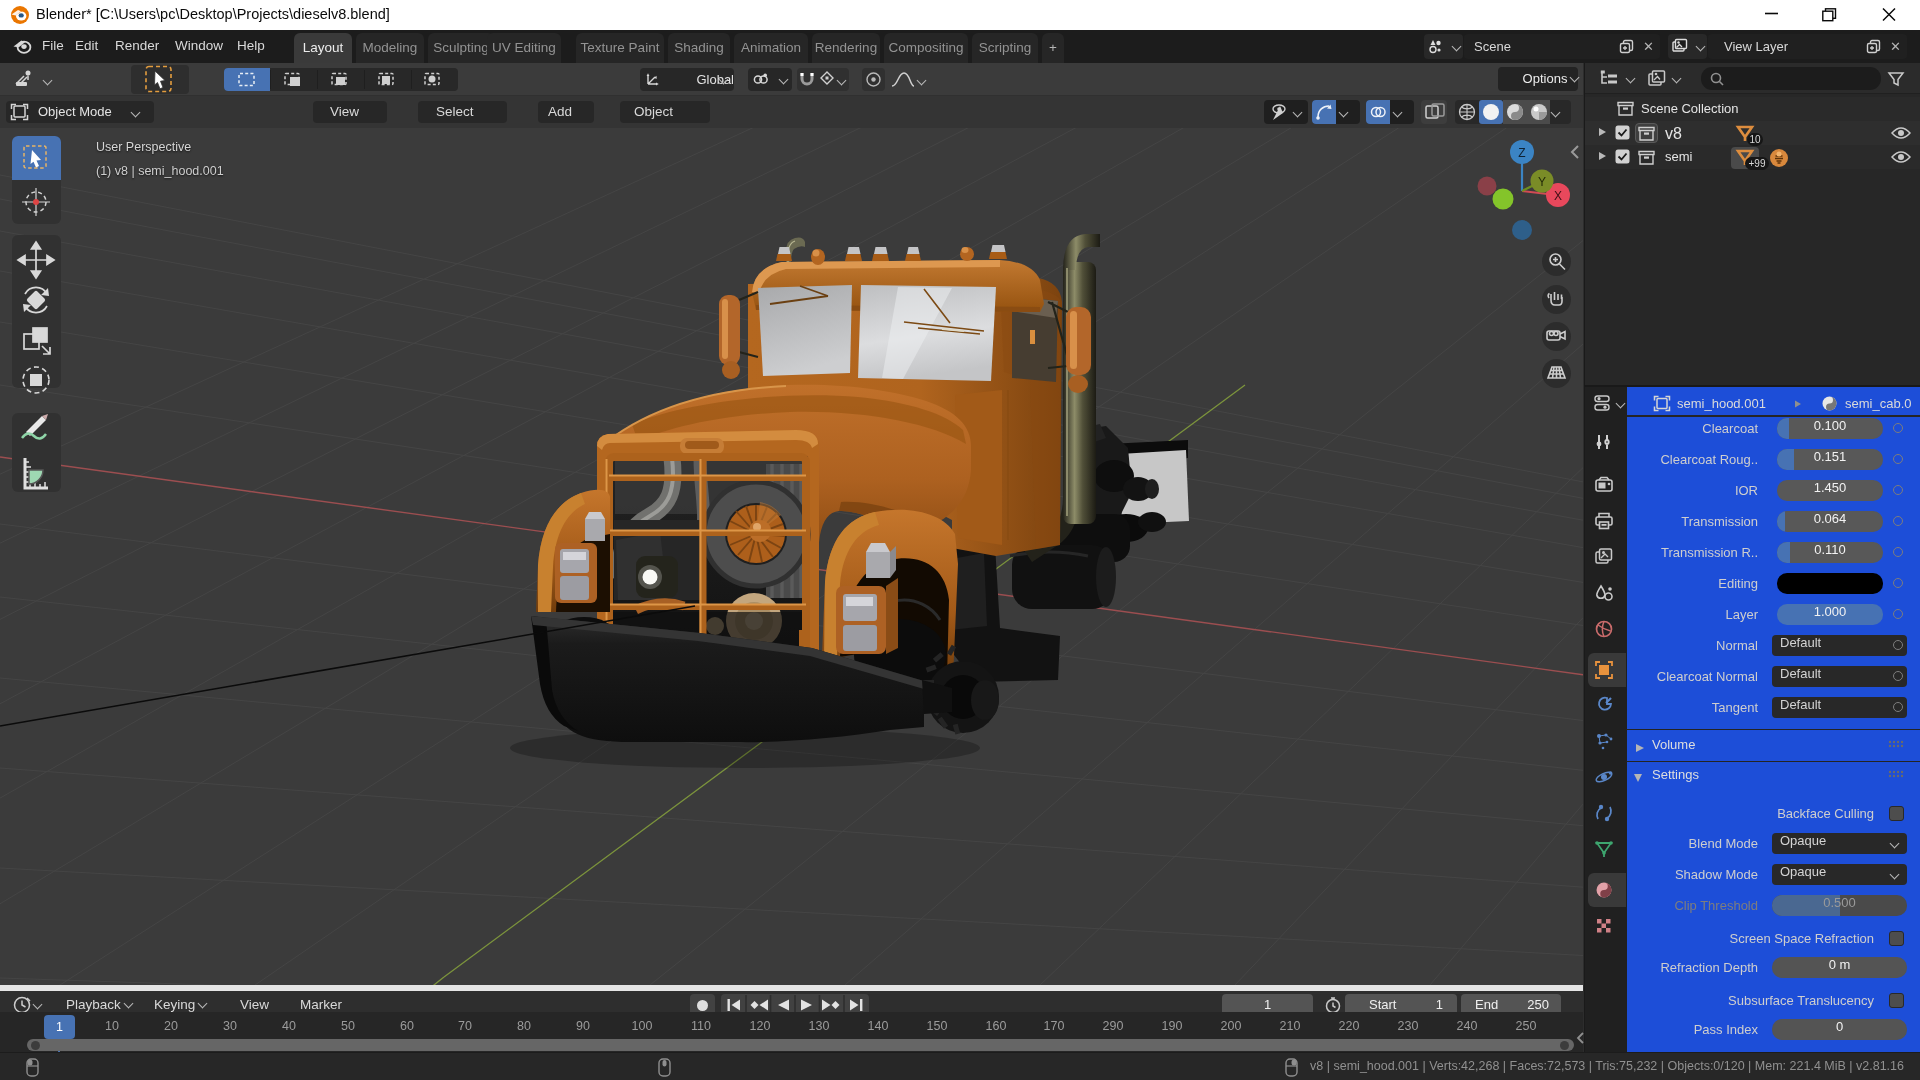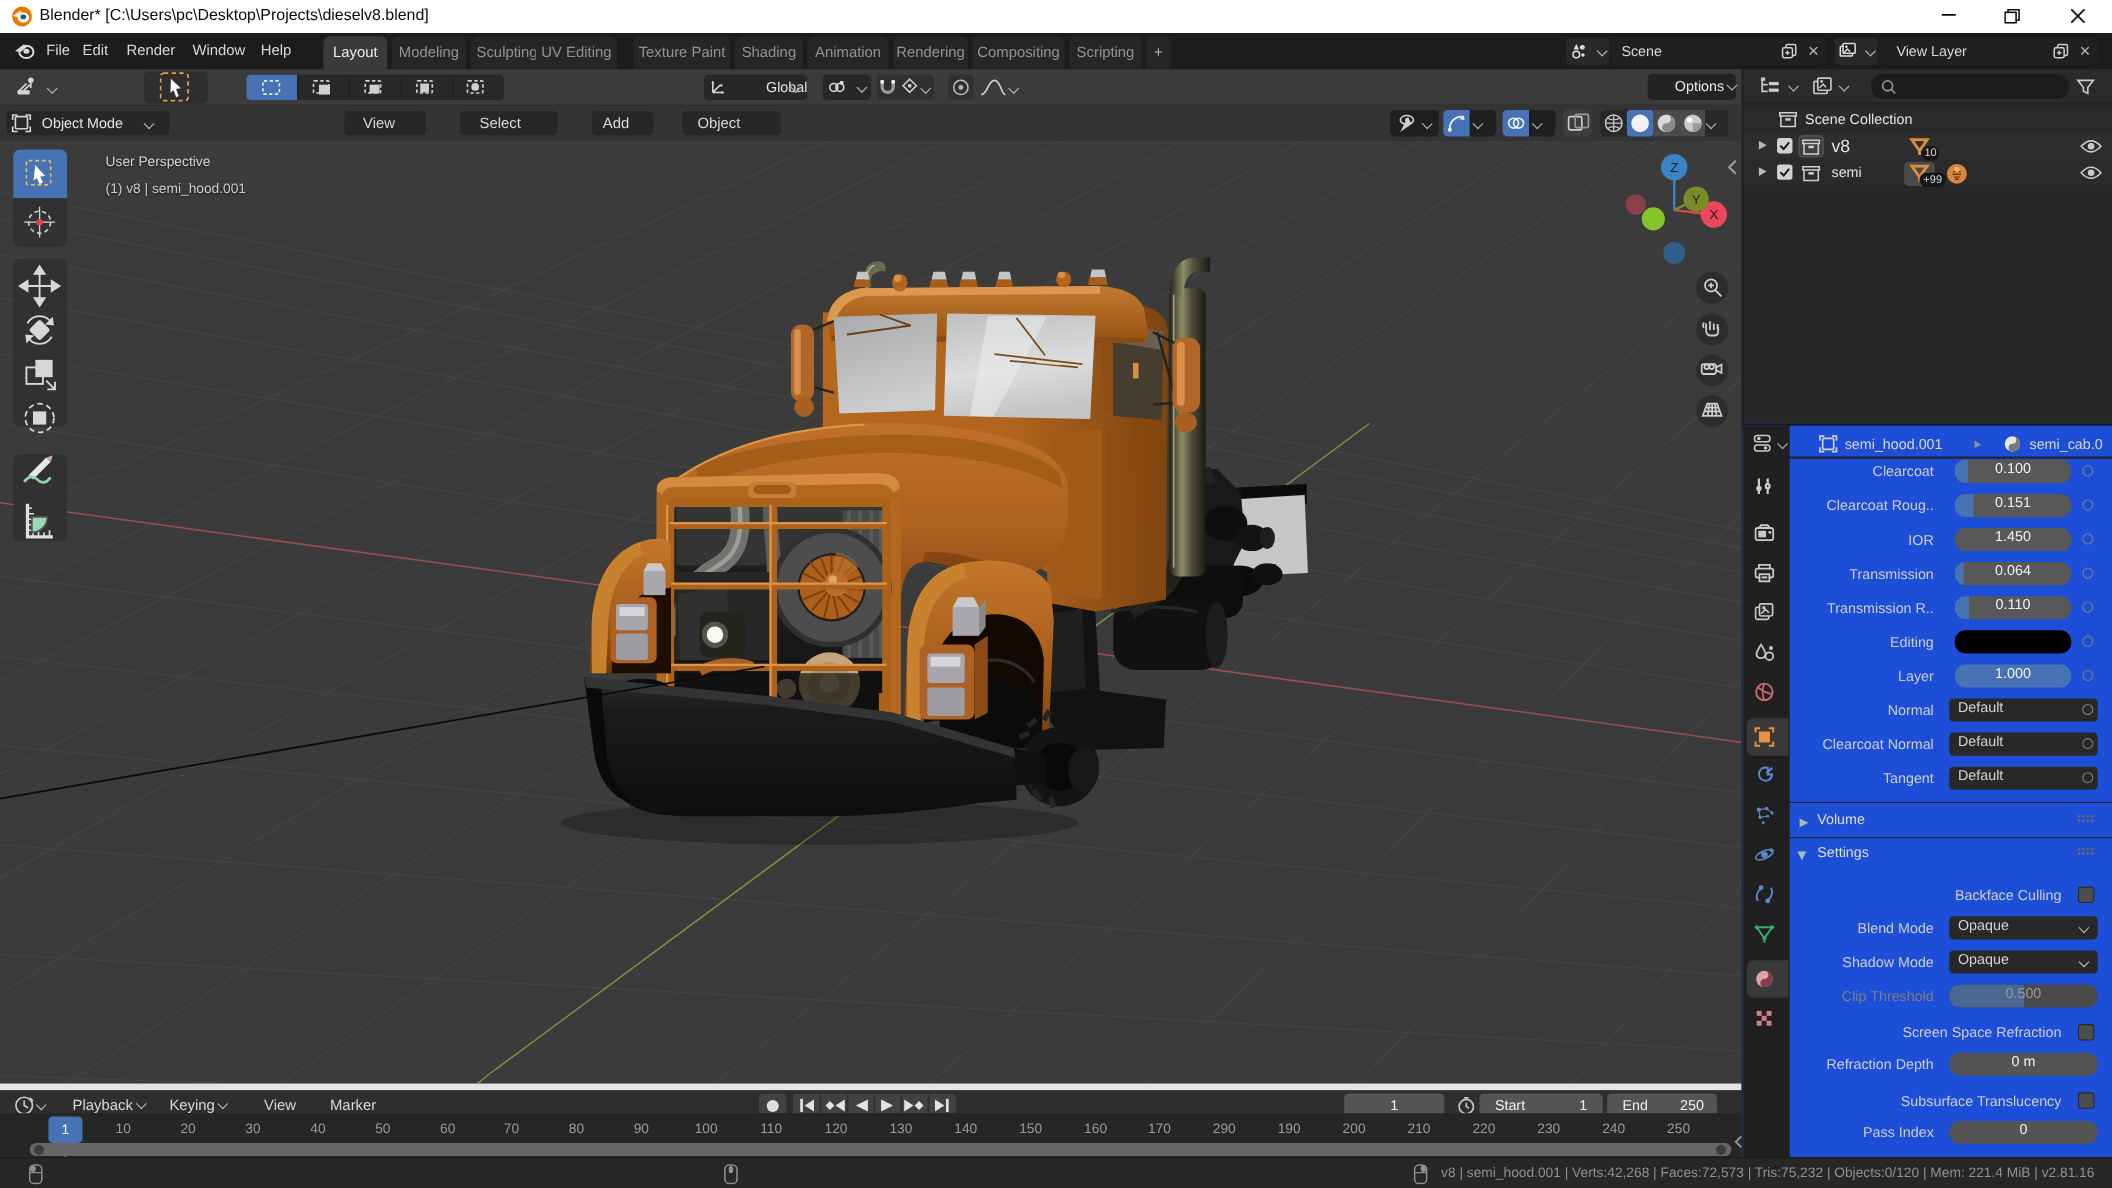--- a/index.html
+++ b/index.html
@@ -931,21 +931,21 @@
   <line x1="49.5" y1="1" x2="49.5" y2="21" stroke="#2e2e2e" stroke-width="1.6"></line>
   <line x1="74" y1="1" x2="74" y2="21" stroke="#2e2e2e" stroke-width="1.6"></line>
   <line x1="98.5" y1="1" x2="98.5" y2="21" stroke="#2e2e2e" stroke-width="1.6"></line>
   <line x1="123" y1="1" x2="123" y2="21" stroke="#2e2e2e" stroke-width="1.6"></line>
  </svg>
  <div style="position:absolute;left:1222px;top:3px;width:91px;height:22px;background:#545454;border-radius:4px;color:#f0f0f0;font-size:13px;text-align:center;line-height:22px">1</div>
  <svg class="icon" style="left:1324px;top:5px" width="18" height="18" viewBox="0 0 18 18">
       <circle cx="9" cy="10" r="6.5" fill="none" stroke="#c9c9c9" stroke-width="1.5"></circle>
       <path d="M9 6.5 L9 10 L11.5 11.5 M7 2 L11 2 M9 2 L9 3.5" stroke="#c9c9c9" stroke-width="1.5" fill="none"></path>
     </svg>
- <div style="position:absolute;left:1345px;top:3px;width:112px;height:22px;background:#545454;border-radius:4px;color:#f0f0f0;font-size:13px;line-height:22px"><span style="margin-left:14px">Start</span><span style="position:absolute;right:14px">1</span></div>
+ <div style="position:absolute;left:1345px;top:3px;width:112px;height:22px;background:#545454;border-radius:4px;color:#f0f0f0;font-size:13px;line-height:22px"><span style="margin-left:24px">Start</span><span style="position:absolute;right:14px">1</span></div>
  <div style="position:absolute;left:1461px;top:3px;width:100px;height:22px;background:#545454;border-radius:4px;color:#f0f0f0;font-size:13px;line-height:22px"><span style="margin-left:14px">End</span><span style="position:absolute;right:12px">250</span></div>
 </div>
 <div class="abs" id="ruler" style="left:0;top:1012px;width:1583px;height:40px;background:#262626;font-size:12.5px;color:#9b9b9b">
  <div style="position:absolute;left:58px;top:26px;width:2px;height:14px;background:#4772b3"></div>
  <div style="position:absolute;left:44px;top:3px;width:31px;height:24px;background:#4772b3;border-radius:4px;color:#fff;text-align:center;line-height:24px;font-size:12.5px">1</div>
  <div style="position:absolute;left:27px;top:27px;width:1547px;height:12px;background:#666666;border-radius:6px"></div>
  <div style="position:absolute;left:31px;top:29px;width:9px;height:9px;background:#3c3c3c;border-radius:50%"></div>
  <div style="position:absolute;left:1560px;top:29px;width:9px;height:9px;background:#3c3c3c;border-radius:50%"></div>
  <span style="position:absolute;left:87px;top:7px;width:50px;text-align:center">10</span>
 <span style="position:absolute;left:146px;top:7px;width:50px;text-align:center">20</span>

